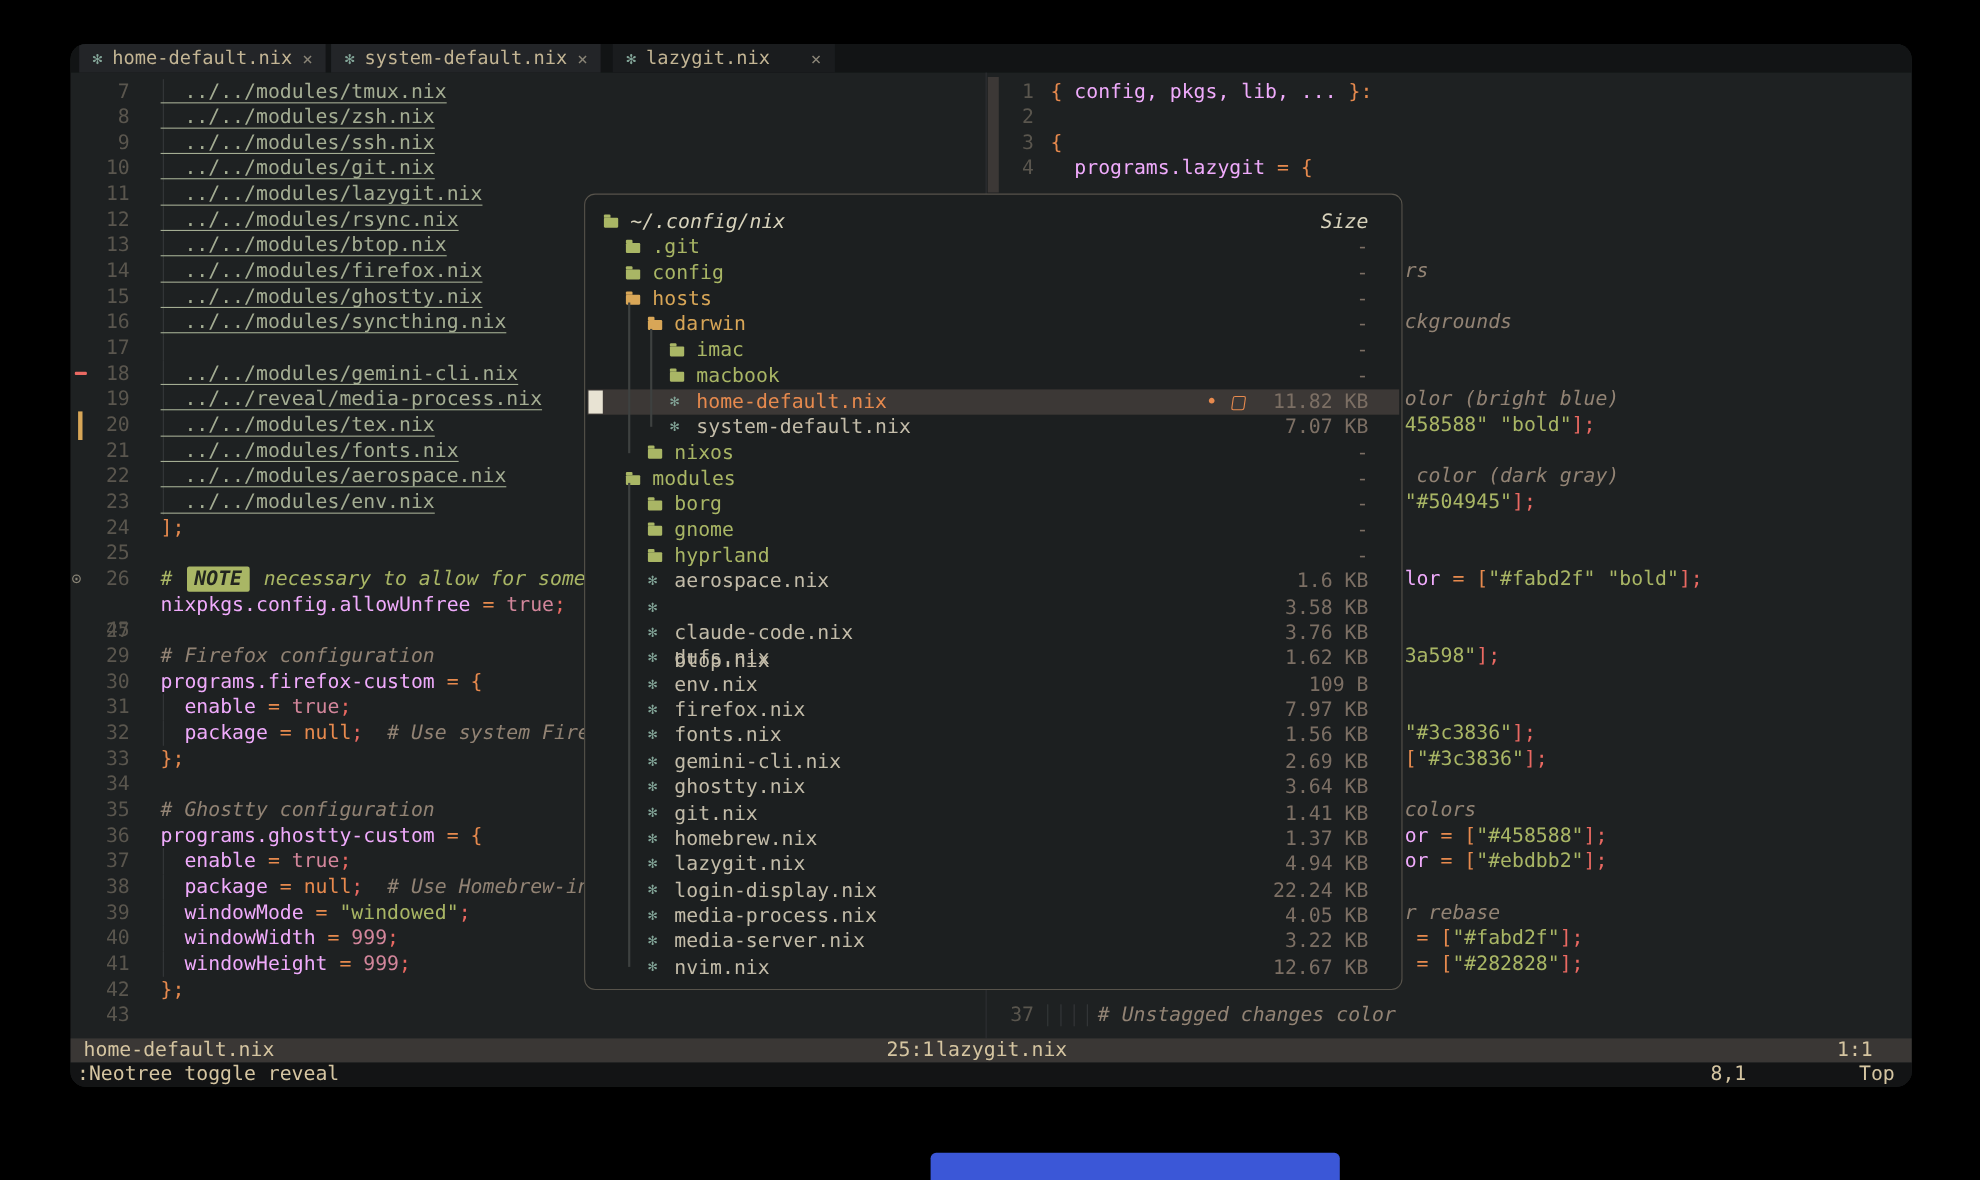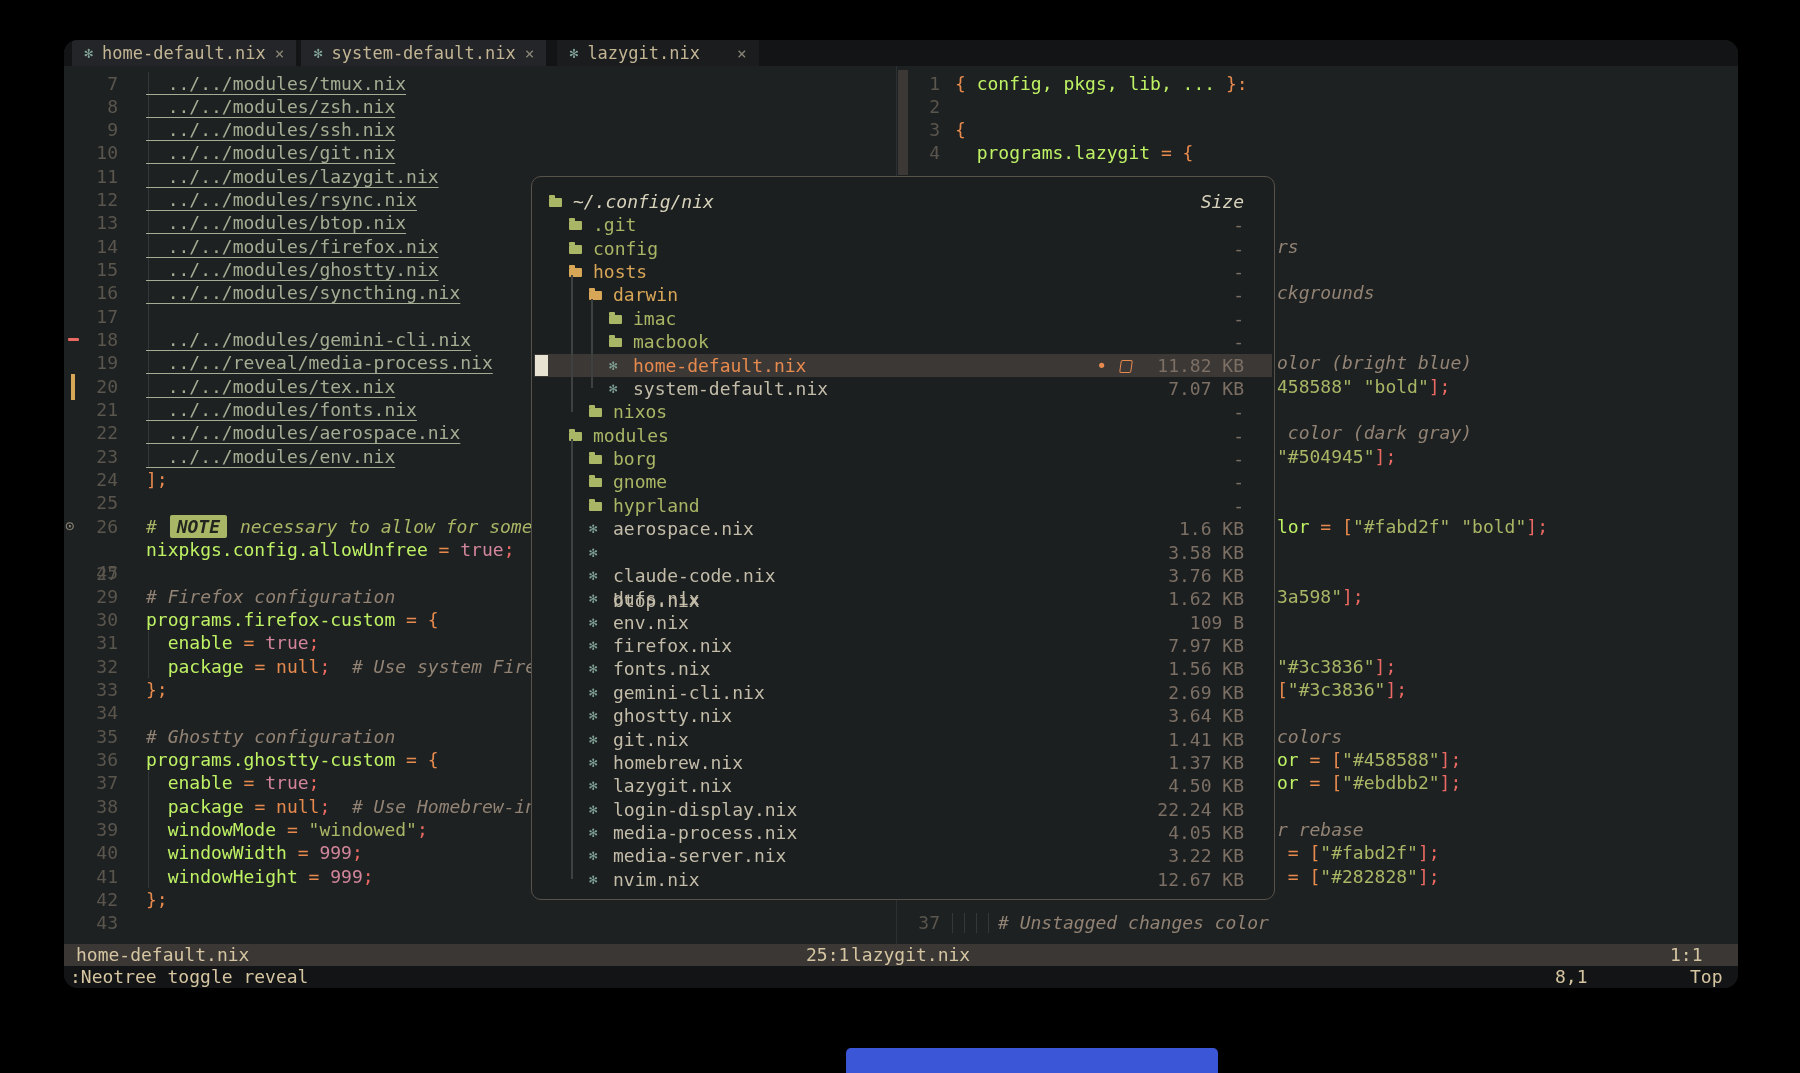--- a/index.html
+++ b/index.html
@@ -14,21 +14,21 @@
   .tab .nixicon{color:#83a598;font-size:15px;}
   .tab .close{color:#8a8577;font-size:16px;}
   .tab.alt .close{margin-left:28px;}
   
   .code-row{position:absolute;height:23.33px;line-height:23.33px;white-space:pre;}
   .lnum{position:absolute;width:60px;text-align:right;color:#5a564e;}
   .ltext{position:absolute;white-space:pre;}
   .c-link{color:#a4ad93;text-decoration:underline;text-underline-offset:4px;}
   .c-com{color:#928374;font-style:italic;}
   .c-gcom{color:#a9b665;font-style:italic;}
-  .c-id{color:#bef264;}
+  .c-id{color:#f0abfc;}
   .c-fg{color:#c9c2ab;}
   .c-op{color:#e78a4e;}
   .c-semi{color:#ea6962;}
   .c-str{color:#a9b665;}
   .c-num{color:#d3869b;}
   .badge{display:inline-block;background:#a9b665;color:#22251f;font-weight:bold;font-style:italic;
     padding:0 7px;border-radius:2px;margin:0 2px;}
   .indent-guide{position:absolute;width:1px;background:#35383a;height:23.33px;}
   .sep{position:absolute;left:832px;top:26px;width:1px;height:878px;background:#2d3032;}
   .vscroll{position:absolute;left:834px;top:30px;width:10px;height:105px;background:#3c3836;}
@@ -282,21 +282,21 @@
             <span class="tsize">1.41 KB</span>
           </div>
           <div class="trow" style="top: 573.88px;">
             <span class="ticon-nix" style="left: 55px;">✻</span>
             <span class="tname tc-file" style="left: 79px;">homebrew.nix</span>
             <span class="tsize">1.37 KB</span>
           </div>
           <div class="trow" style="top: 597.25px;">
             <span class="ticon-nix" style="left: 55px;">✻</span>
             <span class="tname tc-file" style="left: 79px;">lazygit.nix</span>
-            <span class="tsize">4.50 KB</span>
+            <span class="tsize">4.94 KB</span>
           </div>
           <div class="trow" style="top: 620.62px;">
             <span class="ticon-nix" style="left: 55px;">✻</span>
             <span class="tname tc-file" style="left: 79px;">login-display.nix</span>
             <span class="tsize">22.24 KB</span>
           </div>
           <div class="trow" style="top: 643.99px;">
             <span class="ticon-nix" style="left: 55px;">✻</span>
             <span class="tname tc-file" style="left: 79px;">media-process.nix</span>
             <span class="tsize">4.05 KB</span>

